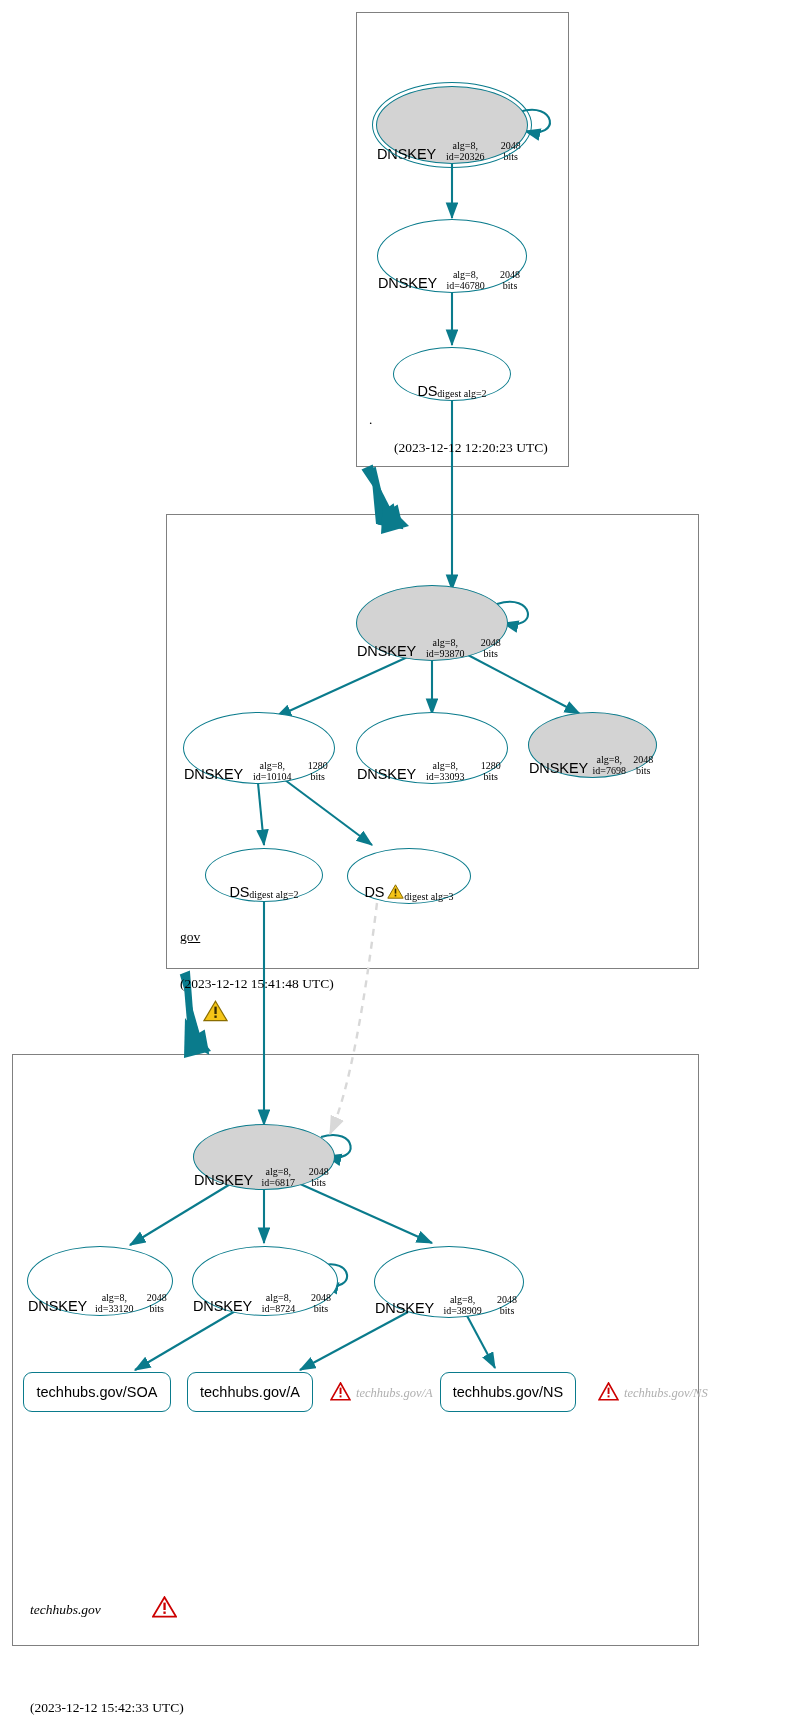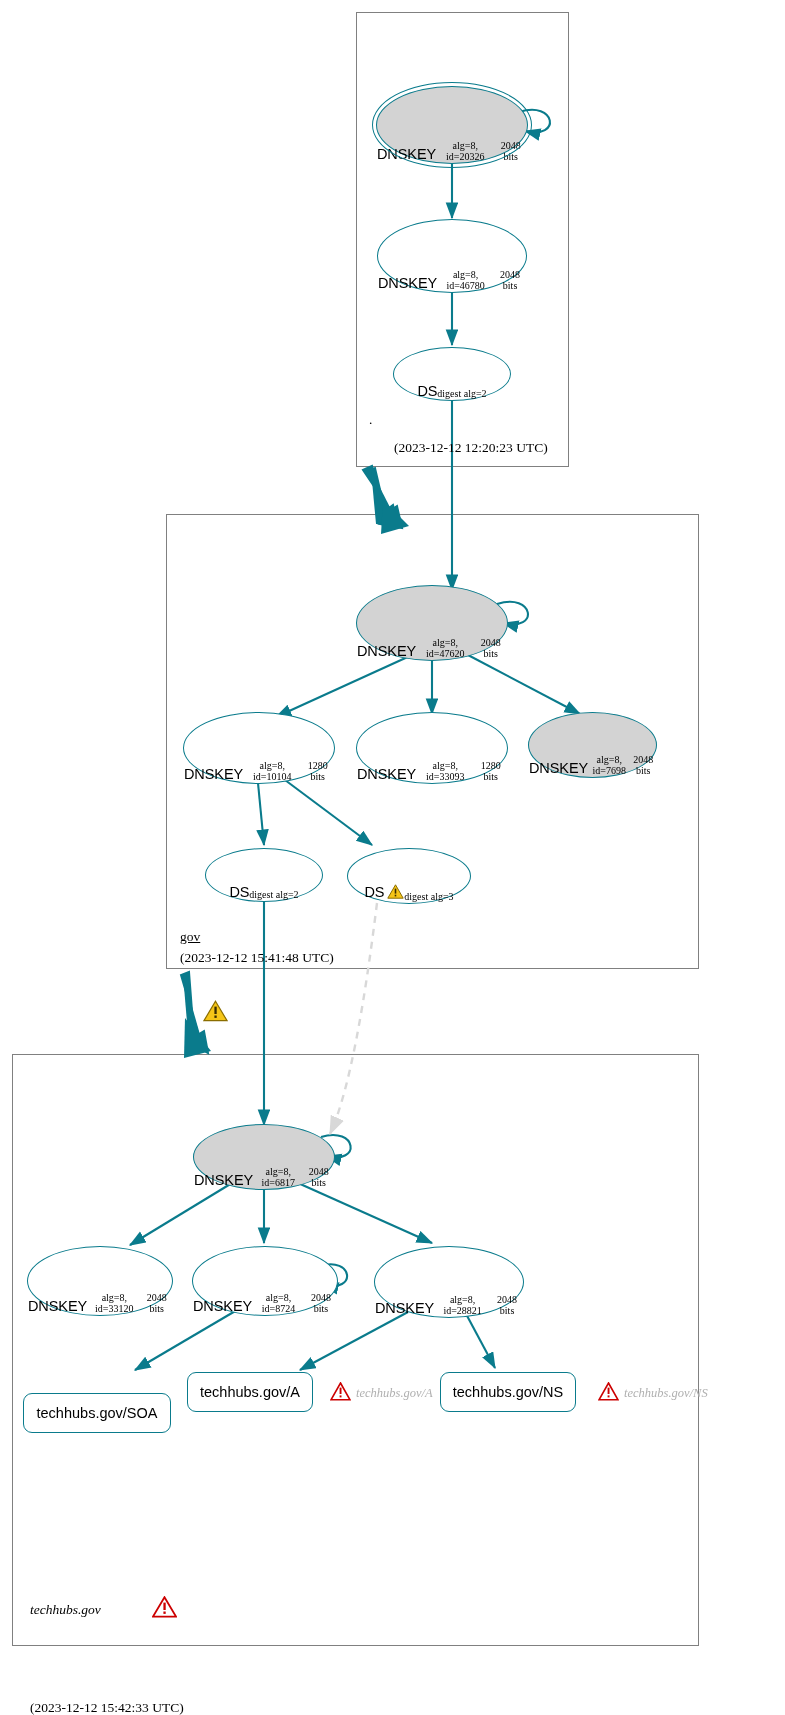--- a/index.html
+++ b/index.html
@@ -183,21 +183,21 @@
   <div class="node" style="left:393px;top:347px;width:118px;height:54px;">
     <span class="t1">DS</span>
     <span class="t2">digest alg=2</span>
   </div>
 
   <div class="zone-label" style="left:369px;top:412px;">.</div>
   <div class="zone-ts" style="left:362px;top:440px;margin-left:32px;">(2023-12-12 12:20:23 UTC)</div>
 
   <div class="node shaded" style="left:356px;top:585px;width:152px;height:76px;">
     <span class="t1">DNSKEY</span>
-    <span class="t2">alg=8, id=47620</span>
+    <span class="t2">alg=8, id=93870</span>
     <span class="t3">2048 bits</span>
   </div>
 
   <div class="node" style="left:183px;top:712px;width:152px;height:72px;">
     <span class="t1">DNSKEY</span>
     <span class="t2">alg=8, id=10104</span>
     <span class="t3">1280 bits</span>
   </div>
 
   <div class="node" style="left:356px;top:712px;width:152px;height:72px;">
@@ -222,21 +222,21 @@
       <span>DS</span><span class="inline-warn"><svg width="17" height="15" viewBox="0 0 17 15">
             <polygon points="8.5,0.8 16.2,14.2 0.8,14.2" fill="#f5c518" stroke="#8a6d00" stroke-width="1"></polygon>
             <rect x="7.7" y="4.6" width="1.6" height="5" fill="#3a2d00"></rect>
             <rect x="7.7" y="10.7" width="1.6" height="1.7" fill="#3a2d00"></rect>
           </svg></span>
     </span>
     <span class="t2">digest alg=3</span>
   </div>
 
   <div class="zone-label" style="left:180px;top:929px;text-decoration:underline;">gov</div>
-  <div class="zone-ts" style="left:180px;top:950px;">(2023-12-12 15:41:48 UTC)</div>
+  <div class="zone-ts" style="left:180px;top:976px;">(2023-12-12 15:41:48 UTC)</div>
 
   <div style="position:absolute;left:203px;top:1000px;">
     <svg width="25" height="22" viewBox="0 0 25 22">
         <polygon points="12.5,1.2 24,20.6 1,20.6" fill="#f5c518" stroke="#8a6d00" stroke-width="1.2"></polygon>
         <rect x="11.4" y="6.6" width="2.3" height="7.4" fill="#3a2d00"></rect>
         <rect x="11.4" y="15.5" width="2.3" height="2.4" fill="#3a2d00"></rect>
       </svg>
   </div>
 
   <div class="node shaded" style="left:193px;top:1124px;width:142px;height:66px;">
@@ -252,25 +252,25 @@
   </div>
 
   <div class="node" style="left:192px;top:1246px;width:146px;height:70px;">
     <span class="t1">DNSKEY</span>
     <span class="t2">alg=8, id=8724</span>
     <span class="t3">2048 bits</span>
   </div>
 
   <div class="node" style="left:374px;top:1246px;width:150px;height:72px;">
     <span class="t1">DNSKEY</span>
-    <span class="t2">alg=8, id=28821</span>
-    <span class="t3">2048 bits</span>
-  </div>
-
-  <div class="rrset" style="left:23px;top:1372px;width:148px;height:40px;margin-top:21px;">
+    <span class="t2">alg=8, id=38909</span>
+    <span class="t3">2048 bits</span>
+  </div>
+
+  <div class="rrset" style="left:23px;top:1372px;width:148px;height:40px;">
     <span>techhubs.gov/SOA</span>
   </div>
 
   <div class="rrset" style="left:187px;top:1372px;width:126px;height:40px;">
     <span>techhubs.gov/A</span>
   </div>
 
   <div class="rrset-missing" style="left:330px;top:1382px;">
     <span style="margin-right:5px;">
       <svg width="21" height="19" viewBox="0 0 21 19">

